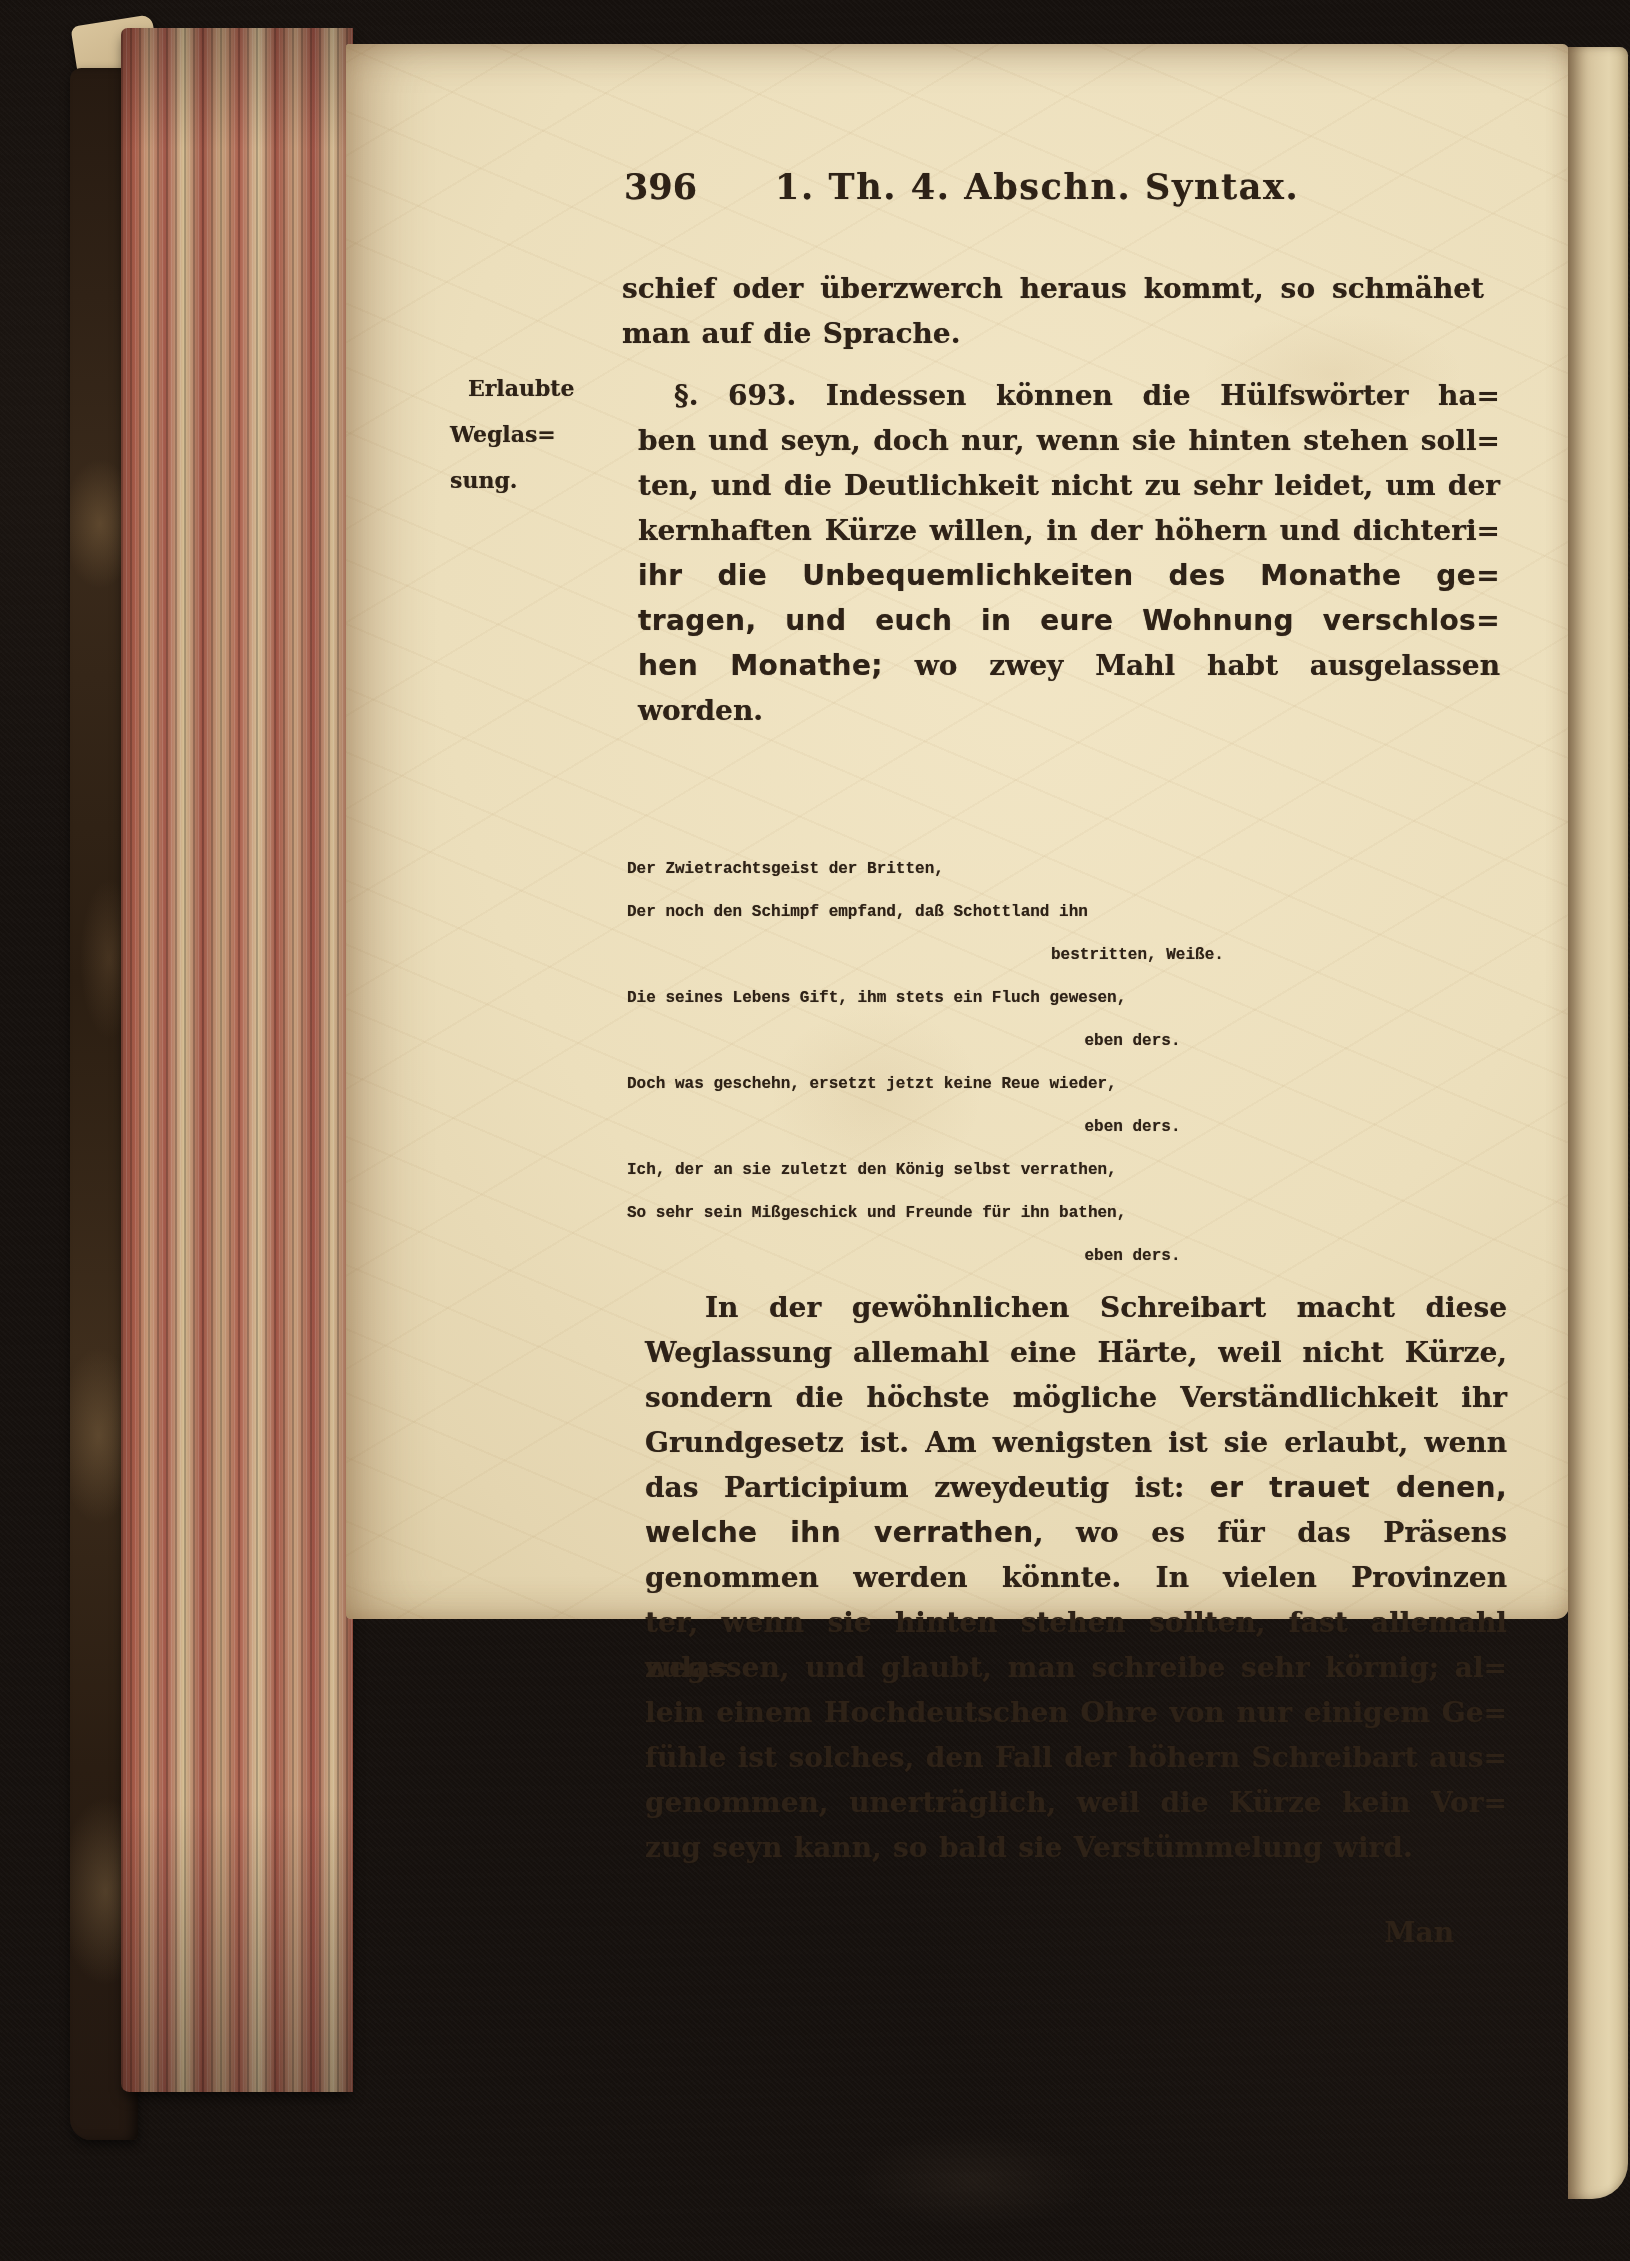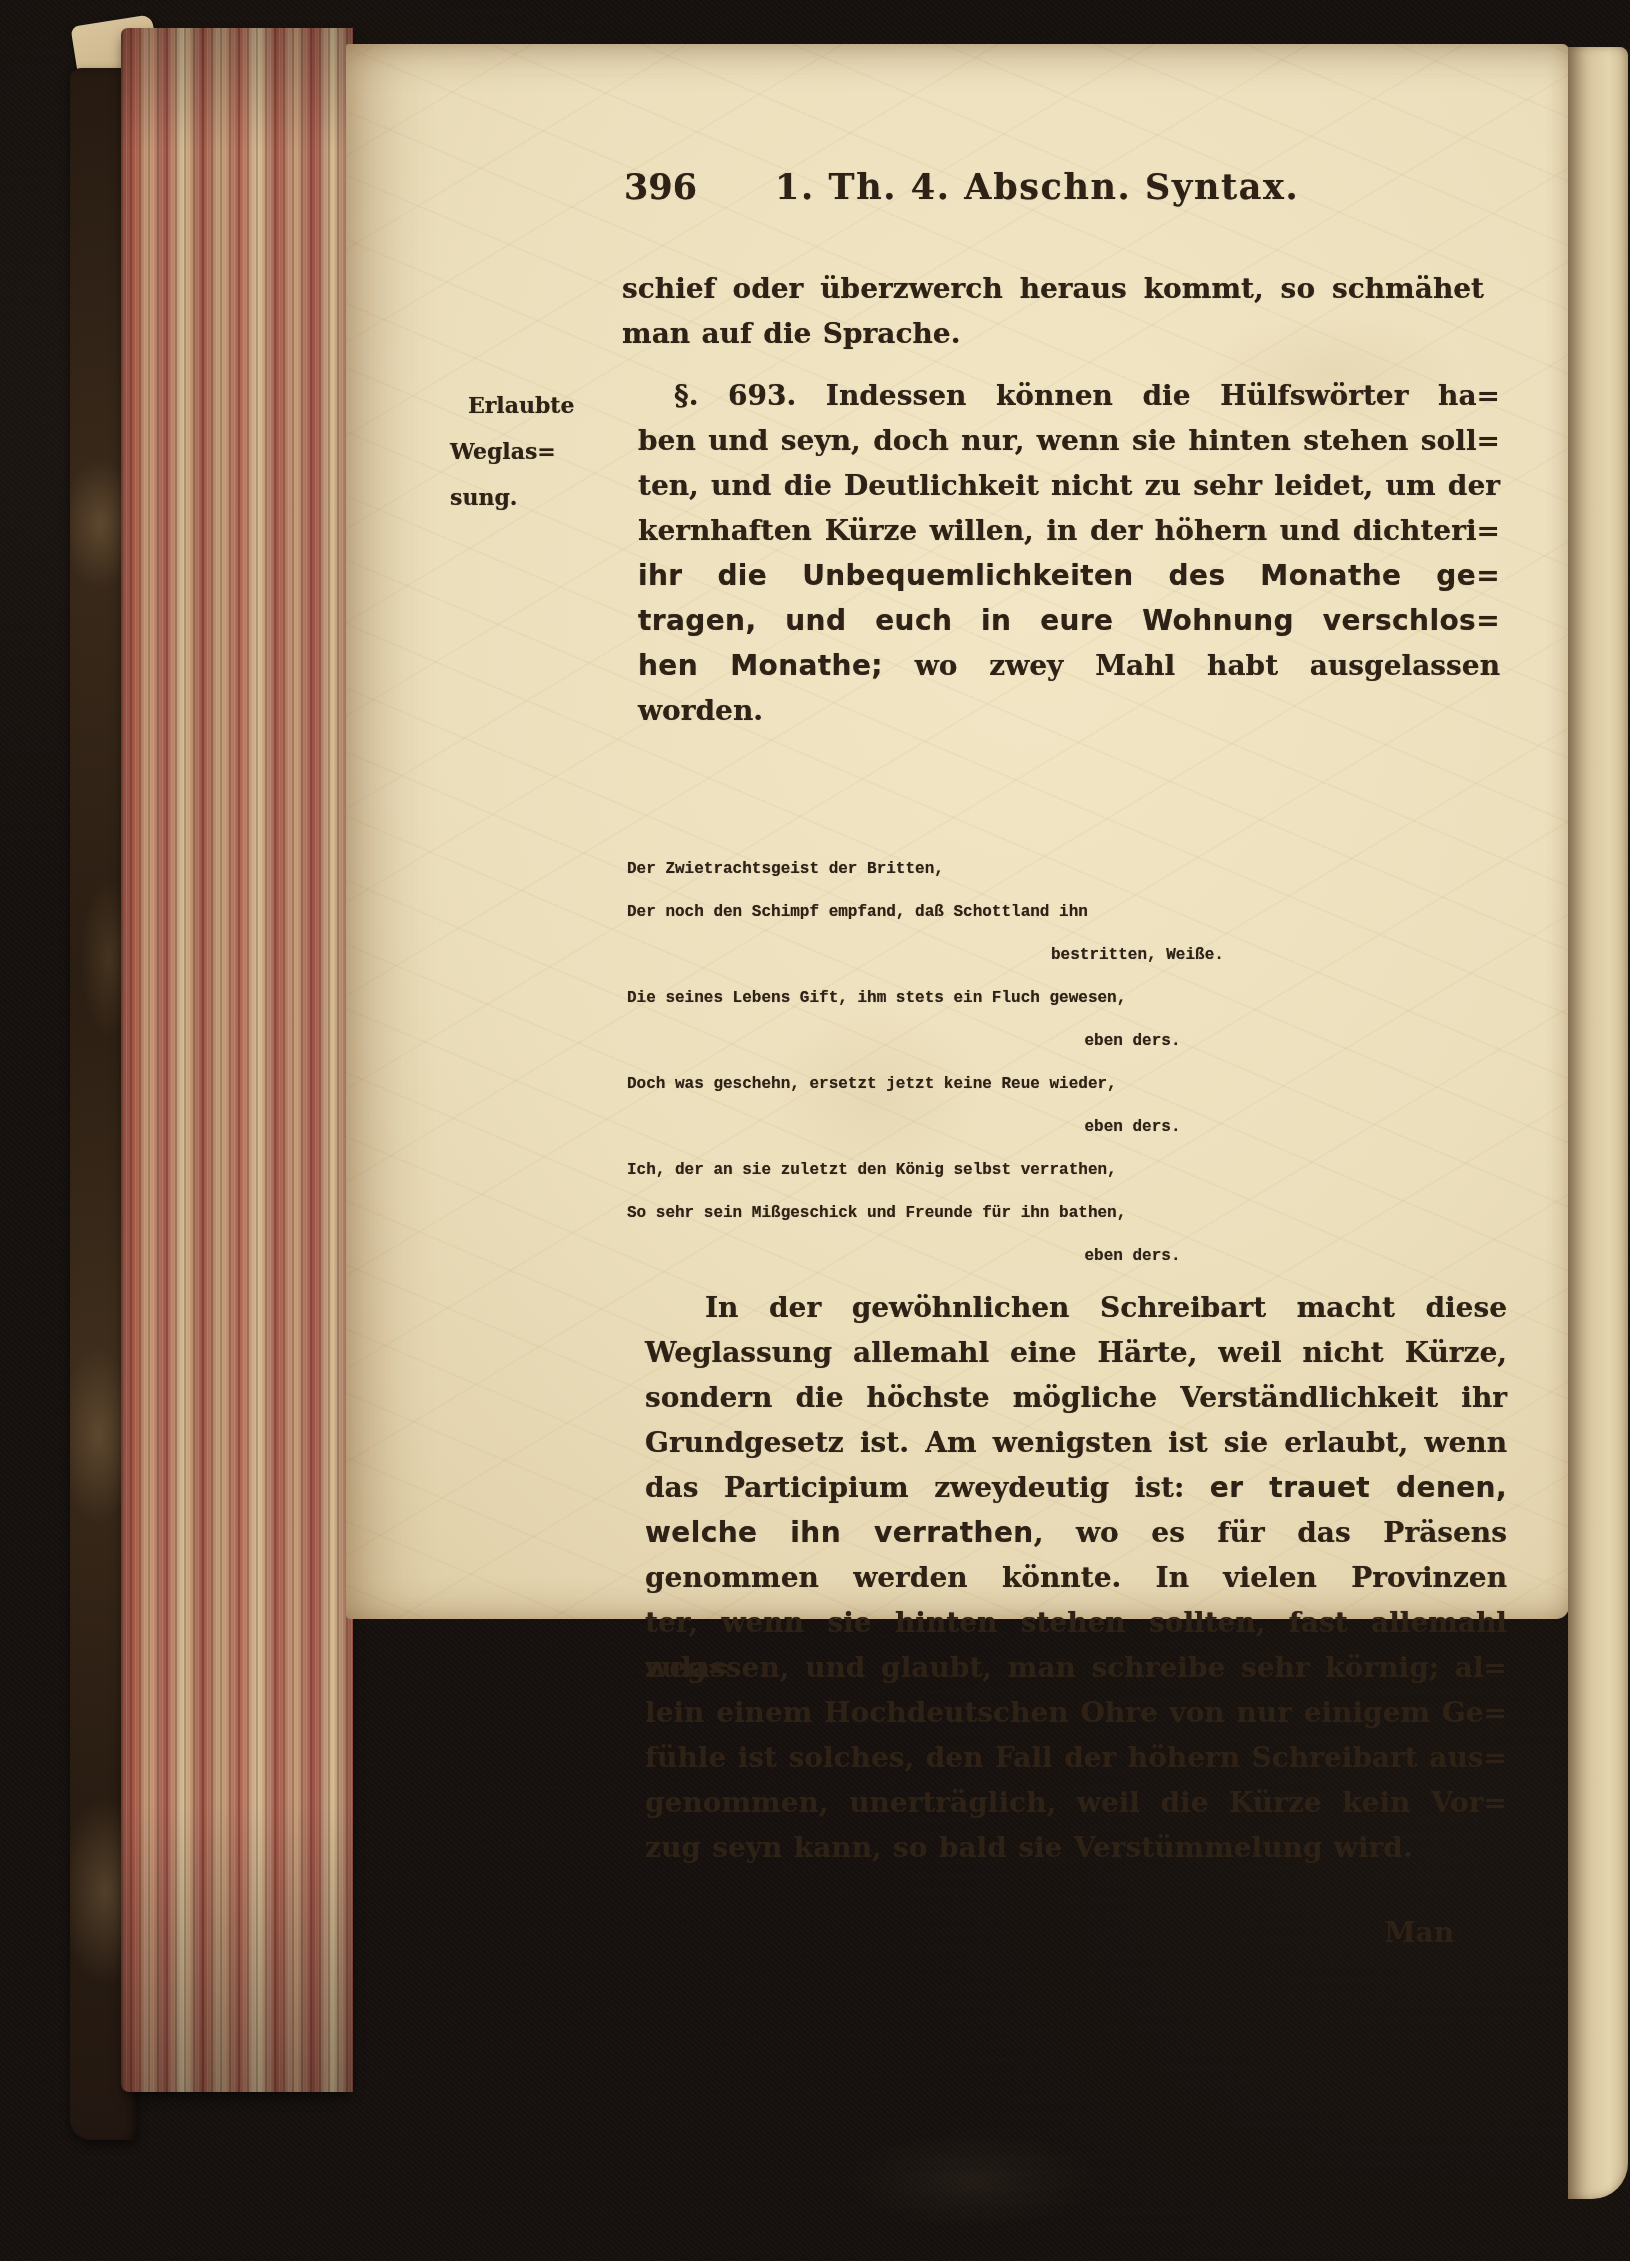--- a/index.html
+++ b/index.html
@@ -76,21 +76,21 @@
   }
   .stain{position:absolute;border-radius:50%;pointer-events:none;}
   .stain.s1{left:856px;top:269px;width:261px;height:122px;background:radial-gradient(closest-side,rgba(170,132,76,.10),transparent);}
   .stain.s2{left:424px;top:962px;width:212px;height:179px;background:radial-gradient(closest-side,rgba(160,124,70,.09),transparent);}
   .stain.s3{left:505px;top:2087px;width:245px;height:98px;background:radial-gradient(closest-side,rgba(120,100,80,.12),transparent);}
 
   
   .textblock{position:absolute;color:#2e2217;text-shadow:0 0 0.8px rgba(46,34,23,.6);}
   .head{left:278px;top:122px;width:864px;font-size:35px;font-weight:bold;white-space:nowrap;}
   .head .title{margin-left:78px;letter-spacing:1.6px;}
-  .mnote{left:104px;top:338px;width:173px;font-size:22px;font-weight:bold;line-height:46px;}
+  .mnote{left:104px;top:321px;width:173px;font-size:22px;font-weight:bold;line-height:46px;}
   .mnote .m1{text-indent:18px;}
 
   .bl{font-size:28px;font-weight:bold;line-height:45px;height:45px;word-spacing:1.6px;}
   .j{text-align:justify;text-align-last:justify;}
   .last{text-align:left;text-align-last:left;}
   .ind1{text-indent:36px;}
   .ind2{text-indent:60px;}
   .em{font-family:"DejaVu Sans", sans-serif;letter-spacing:0.4px;}
 
   .intro{left:276px;top:210px;width:862px;margin-top:12px;}

